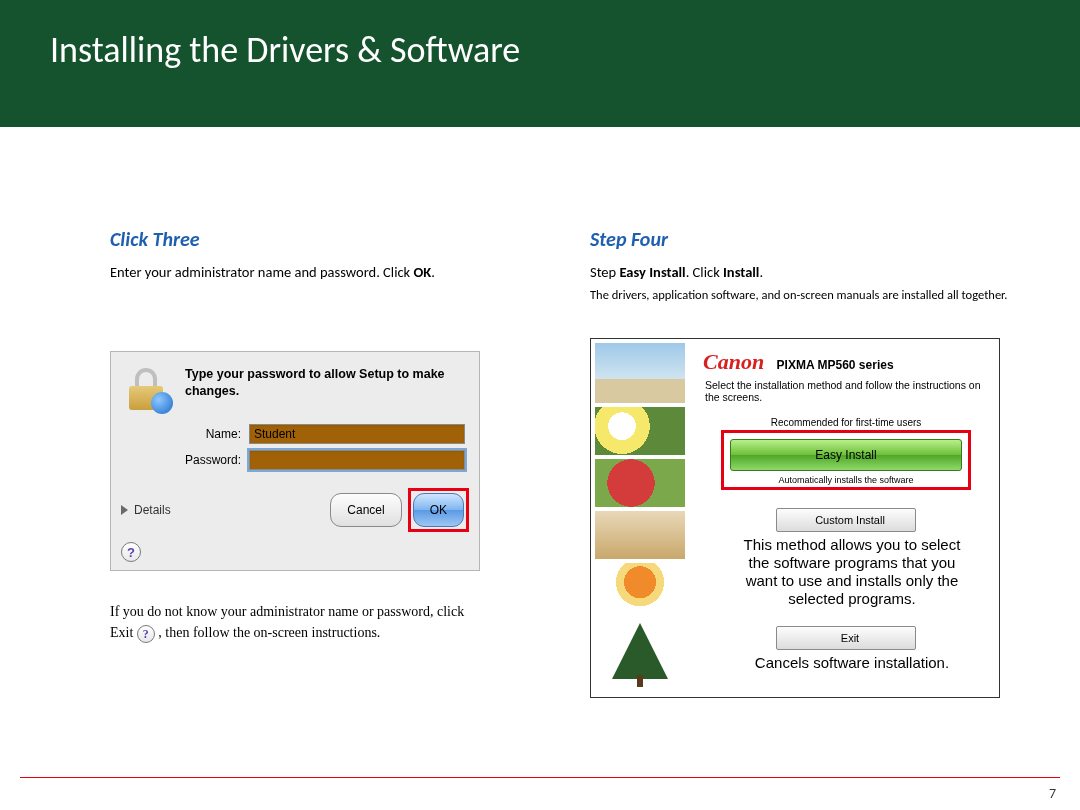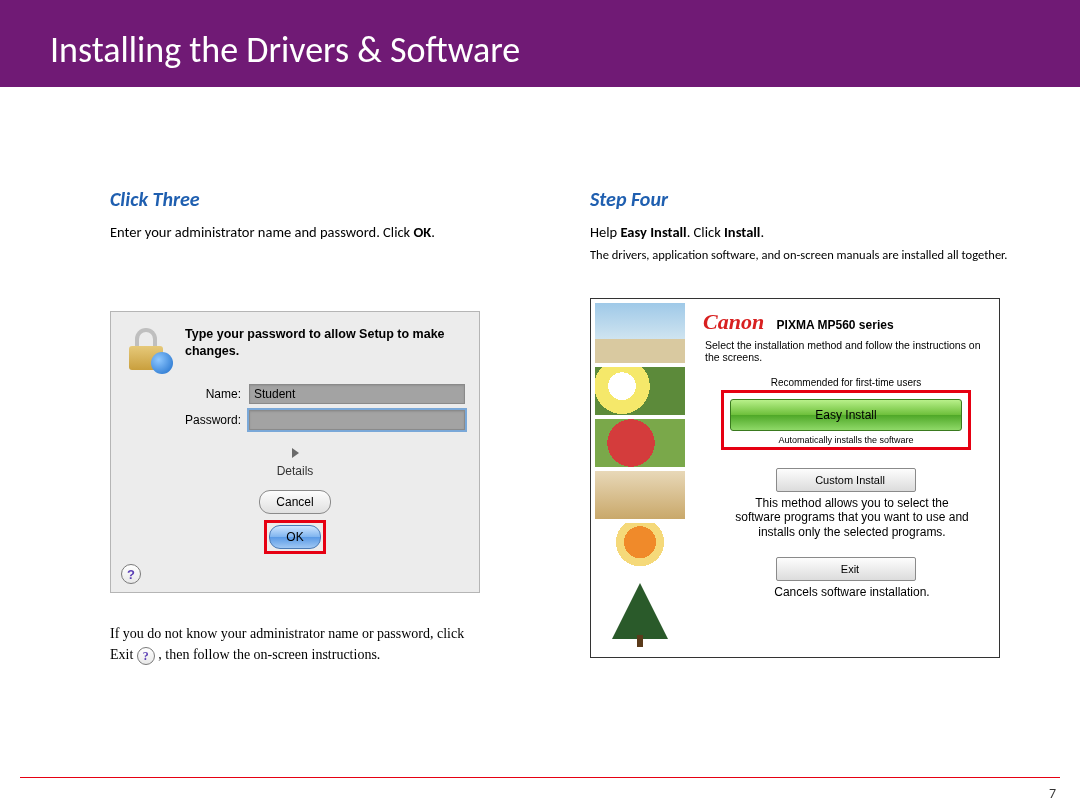--- a/index.html
+++ b/index.html
@@ -5,22 +5,22 @@
   * { box-sizing: border-box; margin: 0; padding: 0; }
   body {
     width: 1080px;
     height: 810px;
     font-family: Calibri, Arial, sans-serif;
     background: #fff;
     position: relative;
     overflow: hidden;
   }
   .header-bar {
-    background: #701a75;
-    height: 87px;
+    background: #14532d;
+    height: 127px;
     width: 100%;
     padding: 28px 50px;
   }
   .header-title {
     color: #fff;
     font-size: 36px;
     font-weight: 300;
   }
   .content {
     display: flex;
@@ -84,53 +84,52 @@
     border-radius: 50%;
   }
   .auth-msg { font-weight: bold; font-size: 12.5px; line-height: 1.35; }
   .auth-fields { padding: 0 14px 8px 60px; }
   .auth-row { display: flex; align-items: center; margin-bottom: 6px; }
   .auth-label { width: 70px; text-align: right; margin-right: 8px; font-size: 12px; }
   .auth-input {
     flex: 1;
     height: 20px;
     border: 1px solid #8a8a8a;
-    background: #a3a3a3;
+    background: #a16207;
     padding: 1px 4px;
     font-size: 12px;
     box-shadow: inset 0 1px 2px rgba(0,0,0,0.1);
   }
   .auth-input.focus { outline: 2px solid #7aa8d8; }
   .auth-bottom {
     display: flex;
     align-items: center;
     padding: 4px 10px 10px 10px;
     gap: 6px;
-    flex-direction: column;
   }
   .disclosure {
     width: 0; height: 0;
     border-top: 5px solid transparent;
     border-bottom: 5px solid transparent;
     border-left: 7px solid #6a6a6a;
   }
   .details-text { font-size: 12px; color: #333; }
   .spacer { flex: 1; }
   .help-circle {
     width: 20px; height: 20px;
     border: 1.5px solid #7a7a7a;
     border-radius: 50%;
     display: inline-flex;
     align-items: center; justify-content: center;
     color: #5b3fb5;
     font-weight: bold; font-size: 13px;
     background: linear-gradient(#fff,#e8e8e8);
   }
   .mac-btn {
-    height: 24px;
+    height: 34px;
     padding: 0 16px;
     border-radius: 11px;
     border: 1px solid #8a8a8a;
     background: linear-gradient(#fdfdfd,#e0e0e0);
     font-size: 12px;
     line-height: 20px;
   }
   .mac-btn.default {
     background: linear-gradient(#cfe6ff,#7fb4ef 50%,#5a9ae6 51%,#9fc7f3);
     border-color: #4a7ab5;
@@ -223,21 +222,21 @@
     height: 24px;
     display: block;
     margin: 18px auto 4px auto;
     background: linear-gradient(#fdfdfd,#dcdcdc);
     border: 1px solid #8a8a8a;
     border-radius: 2px;
     font-size: 11px;
     padding-left: 8px;
   }
   .install-sub {
-    font-size: 12px;
+    font-size: 15px;
     text-align: center;
     margin: 2px 20px 0 32px;
     line-height: 1.2;
   }
   .footer-line {
     position: absolute;
     bottom: 32px; left: 20px; right: 20px;
     border-top: 1px solid #e60012;
   }
   .page-num {
@@ -298,21 +297,21 @@
       <span>If you do not know your administrator name or password, click</span><br>
       <span>Exit </span>
       <span class="help-circle" style="width:18px;height:18px;font-size:12px;vertical-align:middle;">?</span>
       <span> , then follow the on-screen instructions.</span>
     </div>
   </div>
 
   <div class="col">
     <div class="step-heading">Step Four</div>
     <div class="instr">
-      <span>Help </span><b>Easy Install</b><span>. Click </span><b>Install</b><span>.</span>
+      <span>Step </span><b>Easy Install</b><span>. Click </span><b>Install</b><span>.</span>
     </div>
     <div class="instr-sub">The drivers, application software, and on-screen manuals are installed all together.</div>
 
     <div class="canon-panel">
       <div class="canon-inner">
         <div class="canon-left">
           <div class="thumb h60 thumb-sky"></div>
           <div class="thumb h50 thumb-flower"></div>
           <div class="thumb h50 thumb-berry"></div>
           <div class="thumb h50 thumb-dog"></div>

